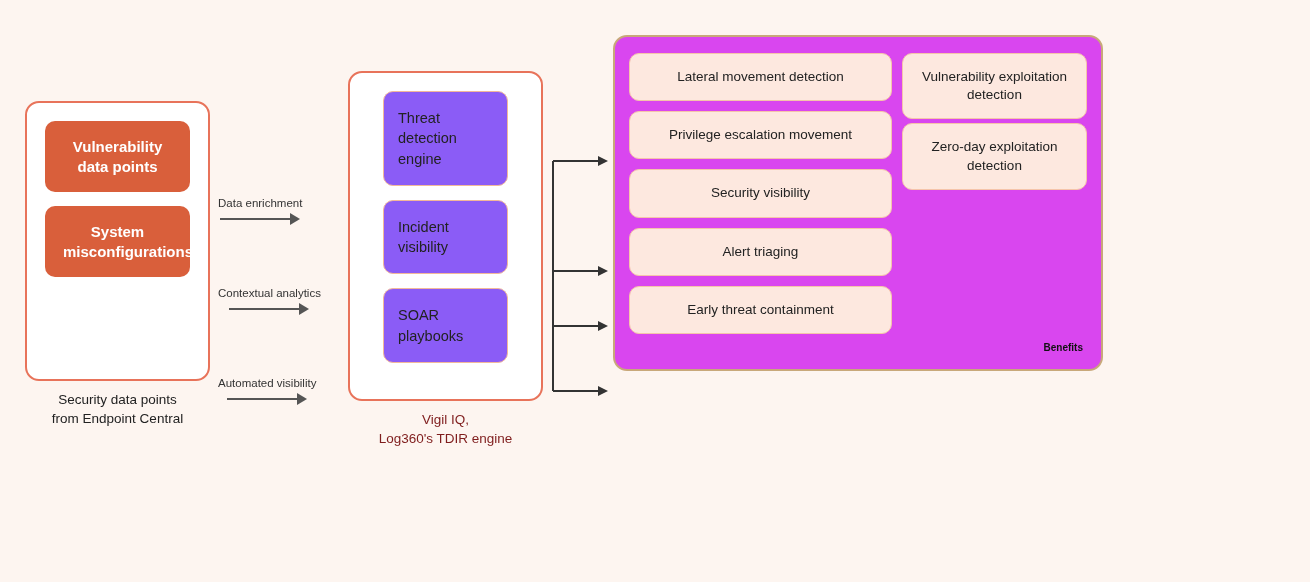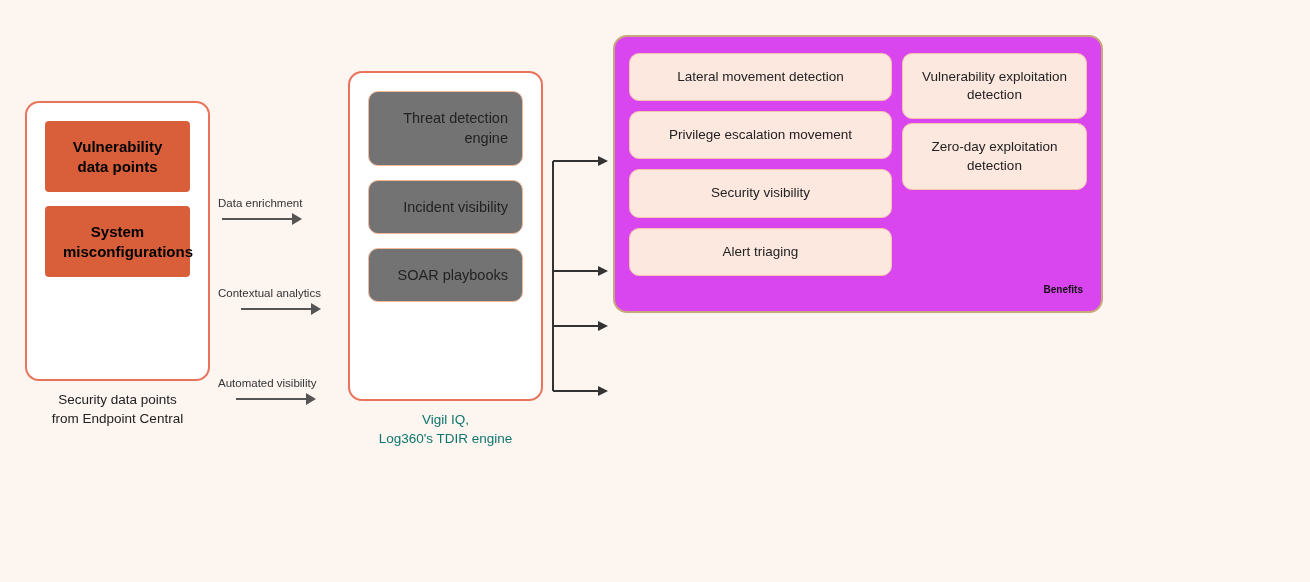--- a/index.html
+++ b/index.html
@@ -32,22 +32,22 @@
       display: flex;
       flex-direction: column;
       align-items: center;
       gap: 14px;
       background: #fff;
       position: relative;
       flex-shrink: 0;
     }
     .left-btn {
       background: #d95f3b;
-      color: #000000;
-      border-radius: 4px;
+      color: #ffffff;
+      border-radius: 10px;
       padding: 16px 18px;
       font-size: 15px;
       font-weight: 600;
       text-align: center;
       width: 145px;
       line-height: 1.3;
     }
     .left-label {
       text-align: center;
       font-size: 13.5px;
@@ -70,21 +70,21 @@
       align-items: flex-start;
       height: 280px;
       margin: 0 0px;
       flex-shrink: 0;
       width: 130px;
       padding-top: 10px;
     }
     .arrow-row {
       display: flex;
       flex-direction: column;
-      align-items: flex-end;
+      align-items: center;
       gap: 2px;
     }
     .arrow-label {
       font-size: 11.5px;
       color: #333;
       white-space: nowrap;
       margin-bottom: 2px;
     }
     .arrow-line {
       display: flex;
@@ -112,35 +112,35 @@
       min-height: 330px;
       display: flex;
       flex-direction: column;
       align-items: center;
       gap: 14px;
       background: #fff;
       position: relative;
       flex-shrink: 0;
     }
     .center-btn {
-      background: #737373;
+      background: #8b5cf6;
       color: #222;
       border-radius: 10px;
       padding: 16px 14px;
       font-size: 14.5px;
       font-weight: 500;
-      text-align: right;
-      width: 155px;
+      text-align: left;
+      width: 125px;
       line-height: 1.4;
       border: 1px solid #f2b89a;
     }
     .center-label {
       text-align: center;
       font-size: 13.5px;
-      color: #0f766e;
+      color: #7f1d1d;
       font-weight: 500;
       line-height: 1.4;
       position: absolute;
       bottom: -50px;
       left: 50%;
       transform: translateX(-50%);
       width: 180px;
     }
 
     
@@ -257,20 +257,21 @@
   </svg>
 
   <div class="benefits-outer" style="align-self: flex-start; margin-top: 14px;">
     <div class="benefits-inner">
 
       <div class="benefits-left-col">
         <div class="benefit-btn">Lateral movement detection</div>
         <div class="benefit-btn">Privilege escalation movement</div>
         <div class="benefit-btn">Security visibility</div>
         <div class="benefit-btn">Alert triaging</div>
+        <div class="benefit-btn">Early threat containment</div>
       </div>
 
       <div class="benefits-right-col">
         <div class="benefit-btn">Vulnerability exploitation detection</div>
         <div class="benefit-btn">Zero-day exploitation detection</div>
       </div>
     </div>
     <div class="benefits-label">Benefits</div>
   </div>
 

